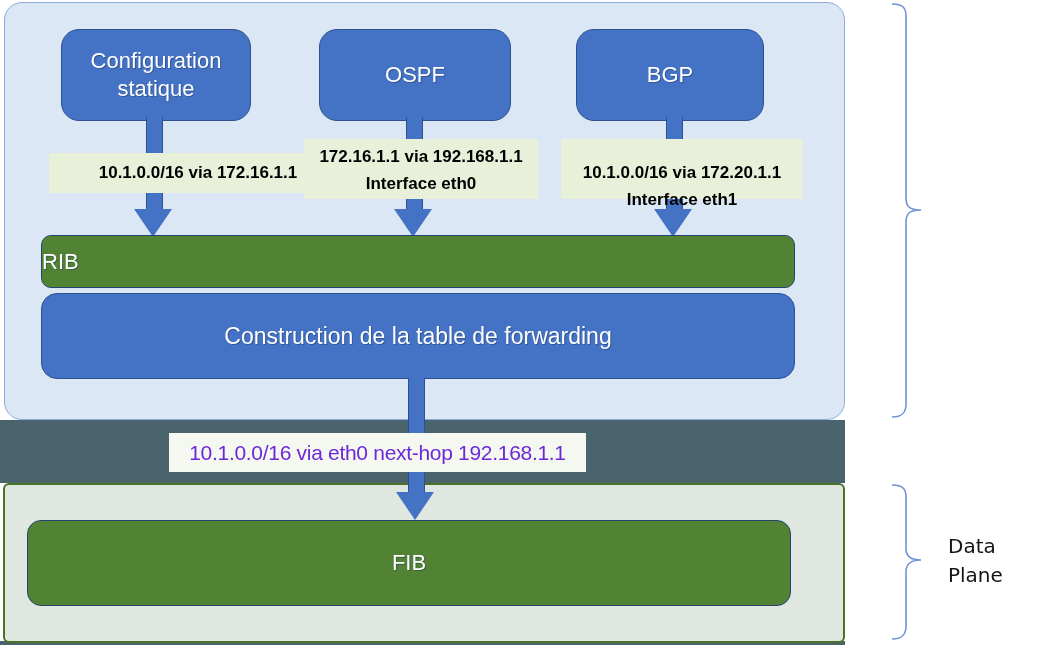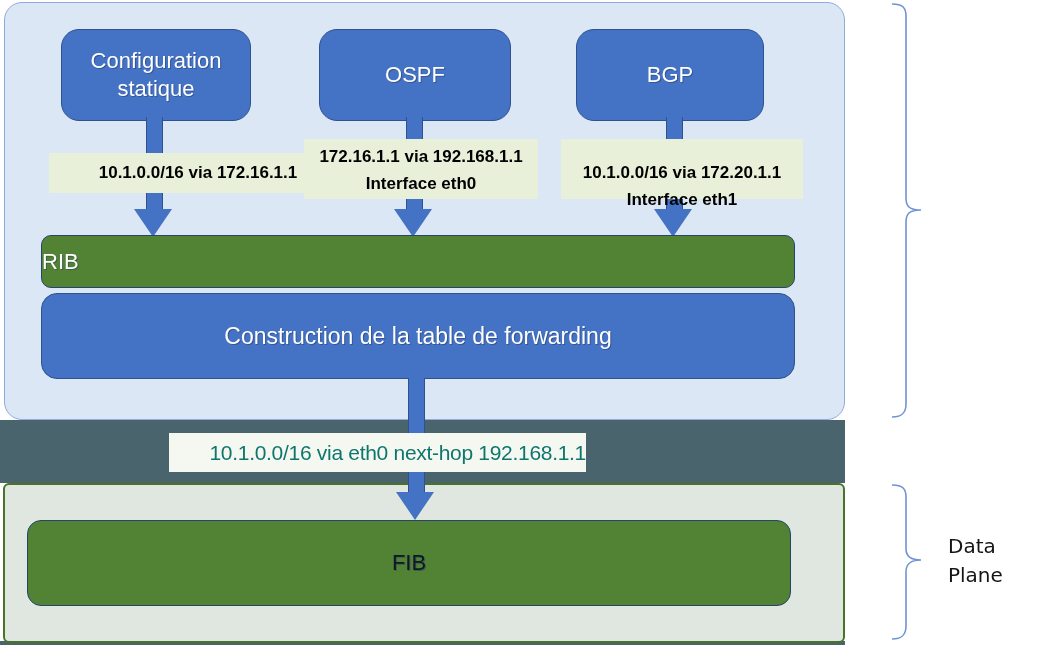--- a/index.html
+++ b/index.html
@@ -52,30 +52,30 @@
   }
   .construction-bar{
     left:36px;top:290px;width:752px;height:84px;border-radius:16px;
     background:var(--accent-blue,#4472c4);border:1.5px solid var(--box-border-blue,#2f528f);
     color:#fff;display:flex;align-items:center;justify-content:center;font-size:23px;
     text-shadow:1px 1px 0 rgba(31,50,90,.45);z-index:2;
   }
   .fib-bar{
     left:22px;top:35px;width:762px;height:84px;border-radius:14px;
     background:var(--green,#528234);border:1.5px solid var(--bar-border-dark,#26456e);
-    color:#0f172a;display:flex;align-items:center;justify-content:center;font-size:22px;
+    color:#ffffff;display:flex;align-items:center;justify-content:center;font-size:22px;
     text-shadow:1px 1px 0 rgba(31,50,90,.45);position:absolute;
   }
   
   .mid-stem{left:408px;top:378px;height:114px;z-index:2;}
   .mid-head{left:396px;top:492px;z-index:2;}
   .fib-route-label{
     left:169px;top:433px;width:417px;height:39px;line-height:39px;z-index:3;
-    background:var(--fib-route-bg,#f4f8f1);color:#0f766e;font-size:21px;
-    letter-spacing:-0.3px;text-align:right;
+    background:var(--fib-route-bg,#f4f8f1);color:#6d28d9;font-size:21px;
+    letter-spacing:-0.3px;text-align:center;
   }
   
   .brace-svg{left:0;top:0;width:1060px;height:645px;z-index:4;pointer-events:none;}
   .plane-label{
     color:#141414;font-family:"DejaVu Sans","Liberation Sans",sans-serif;
     font-size:20px;line-height:29px;z-index:5;
   }
   .control-plane-label{left:952px;top:185px;width:100px;}
   .data-plane-label{left:948px;top:532px;width:80px;}
 </style>

